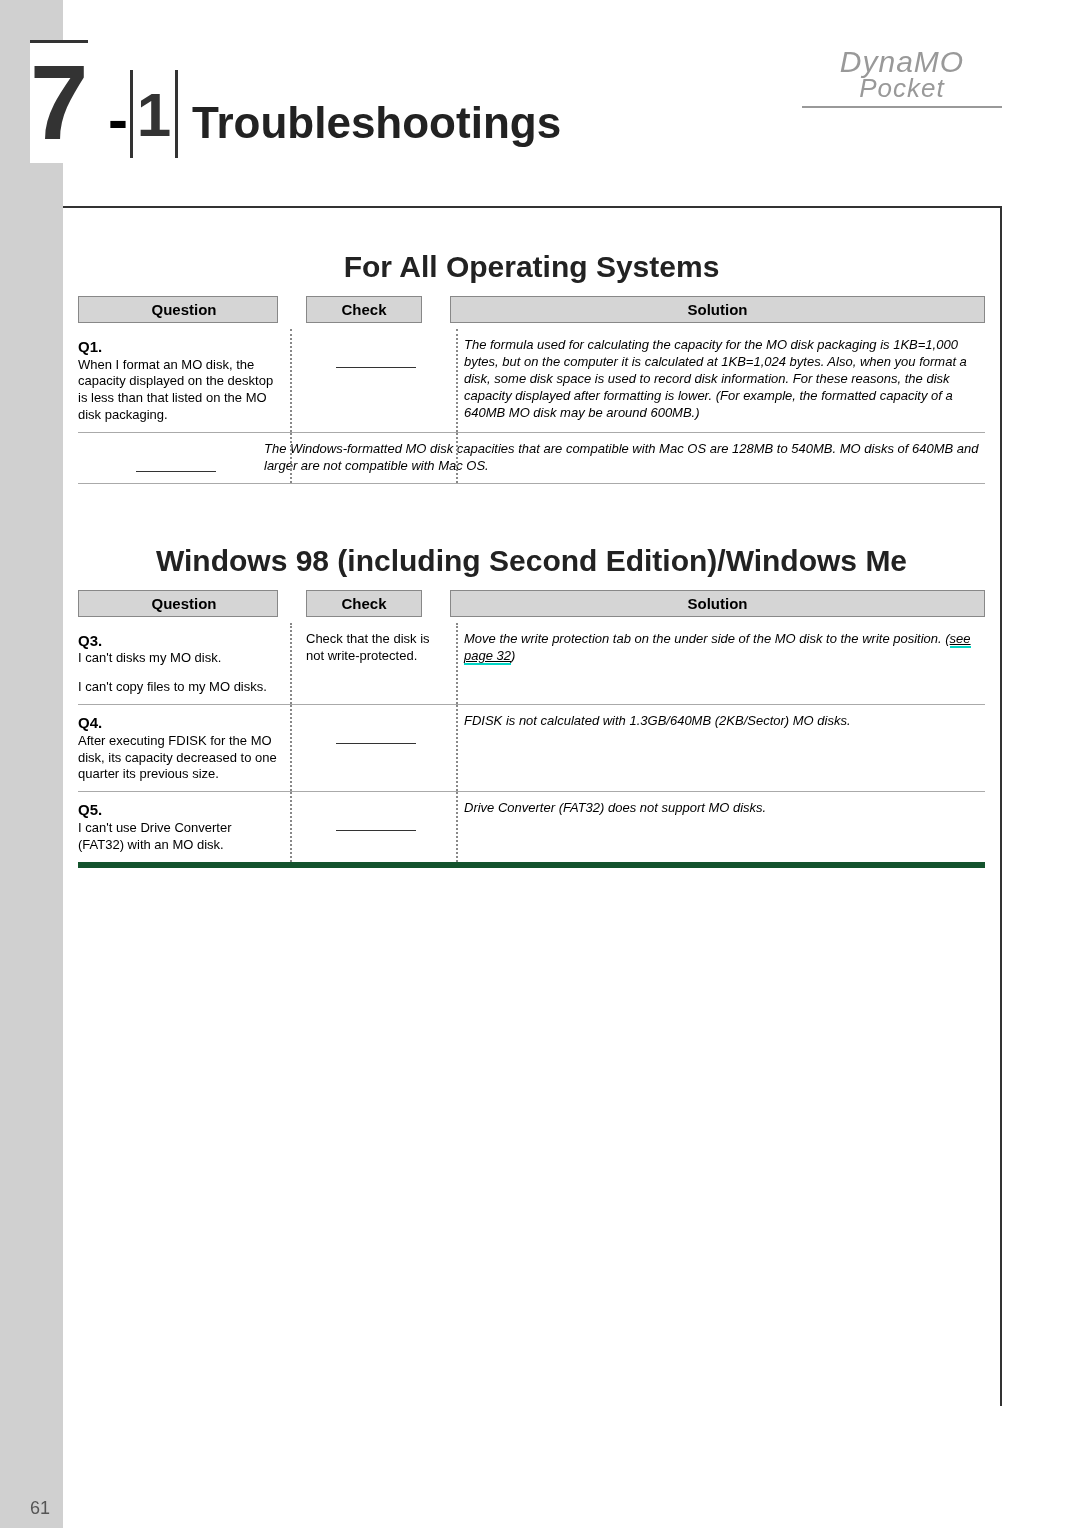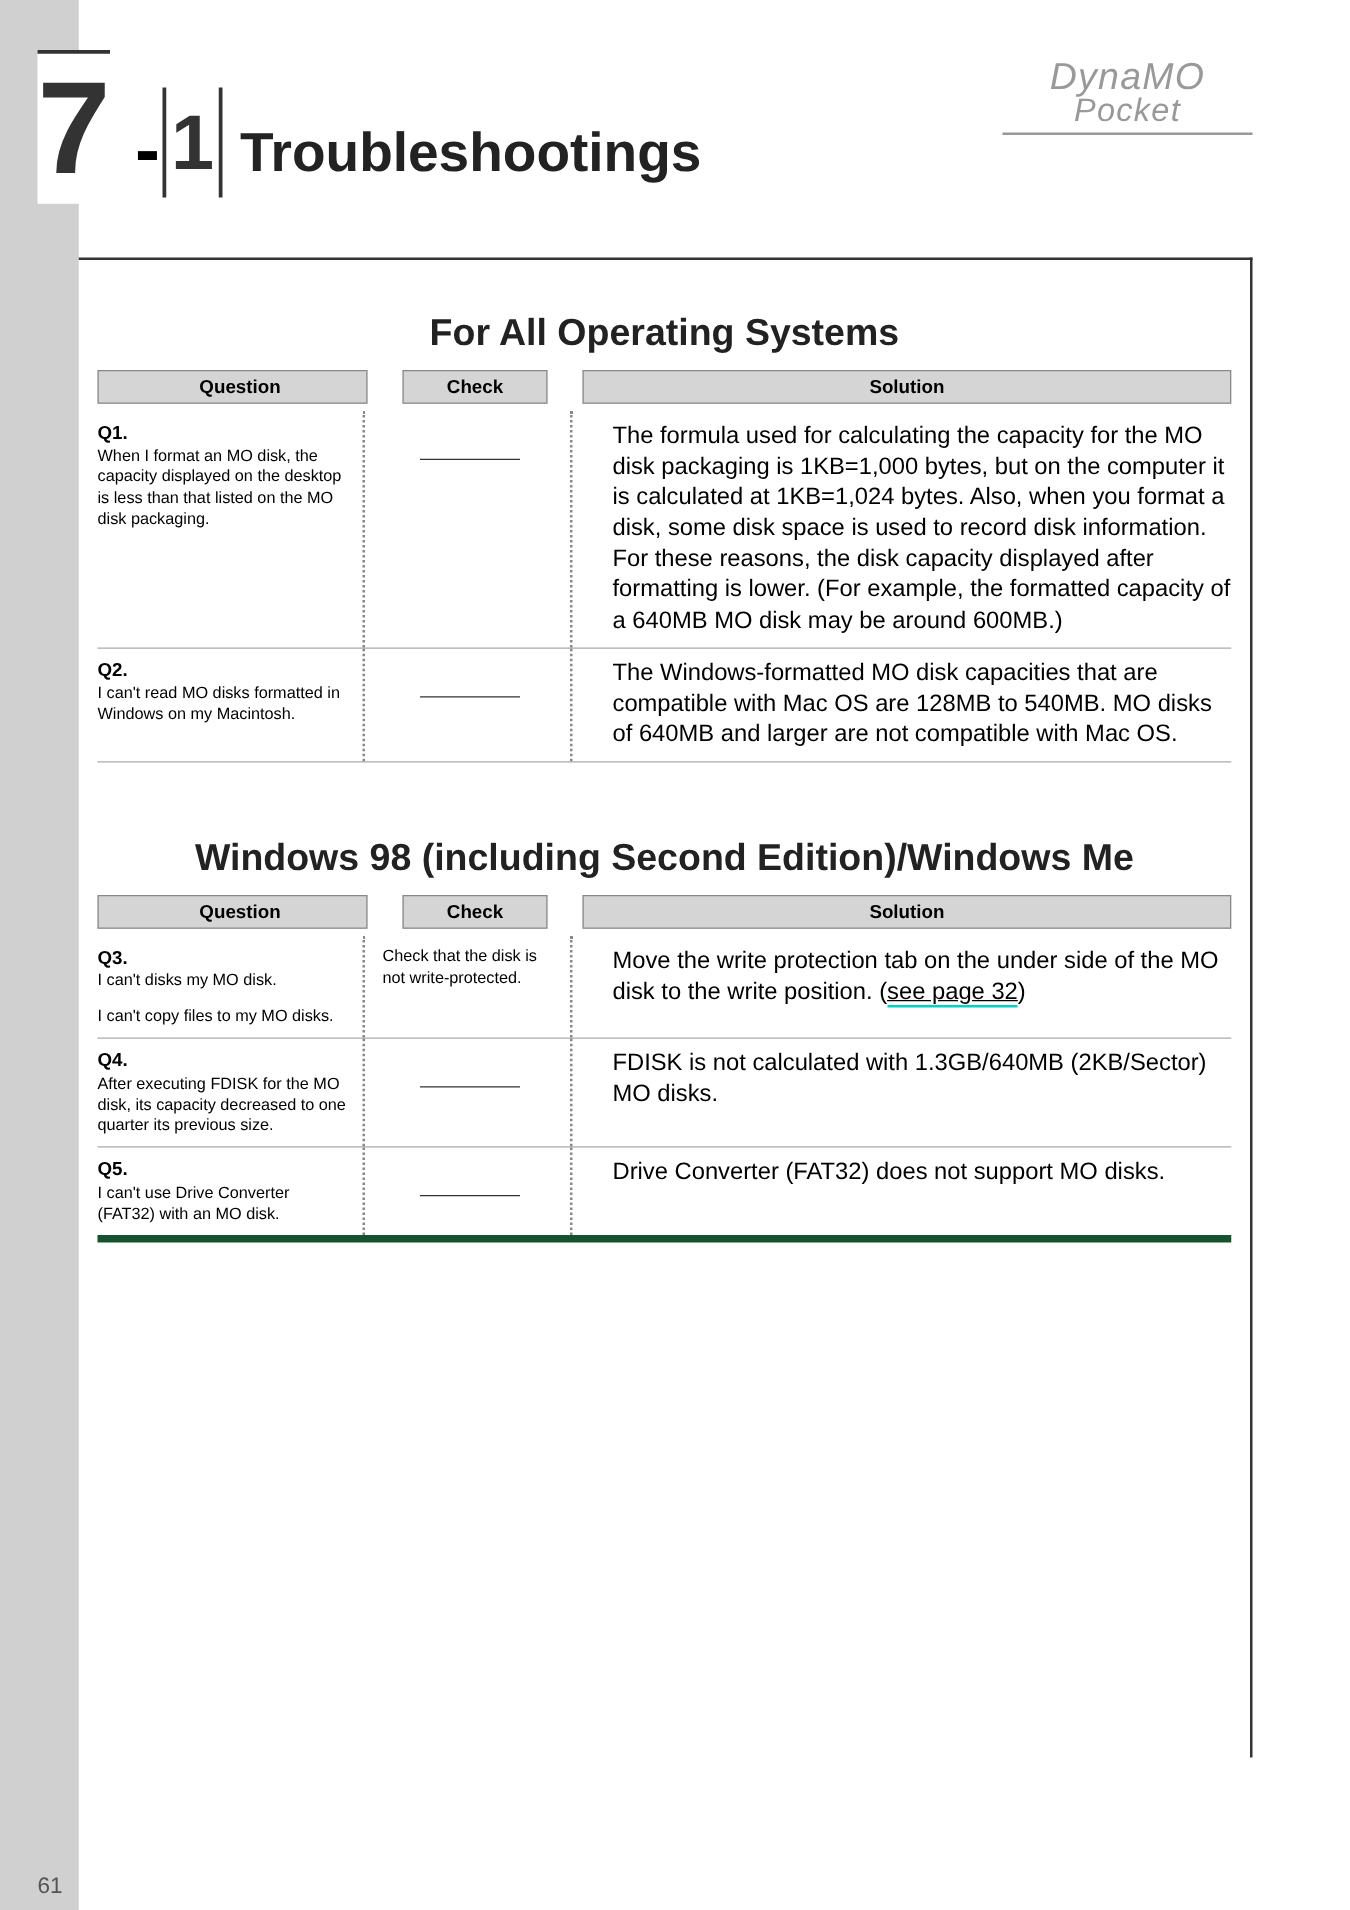--- a/index.html
+++ b/index.html
@@ -130,21 +130,21 @@
     }
     .header-box {
       background: #d5d5d5;
       border: 1px solid #888;
       padding: 4px 0;
       font-weight: bold;
       font-size: 15px;
       text-align: center;
     }
     .header-question {
-      width: 216px;
+      width: 200px;
       padding-left: 12px;
     }
     .header-check {
       width: 116px;
       margin-left: 28px;
     }
     .header-solution {
       flex: 1;
       margin-left: 28px;
     }
@@ -164,23 +164,24 @@
     }
     .col-check {
       width: 140px;
       margin-left: 28px;
       font-size: 13px;
       line-height: 1.3;
       position: relative;
     }
     .col-solution {
       flex: 1;
-      margin-left: 44px;
-      font-size: 19px;
+      margin-left: 18px;
+      font-size: 13px;
       line-height: 1.3;
+      font-style: italic;
     }
     .qlabel {
       font-weight: bold;
       font-size: 15px;
     }
     .dotted-sep1 {
       position: absolute;
       top: 0;
       bottom: 0;
       left: 212px;
@@ -258,24 +259,20 @@
     </div>
     <div class="col-check">
       <div class="check-line"></div>
     </div>
     <div class="col-solution">The formula used for calculating the capacity for the MO disk packaging is 1KB=1,000 bytes, but on the computer it is calculated at 1KB=1,024 bytes.  Also, when you format a disk, some disk space is used to record disk information.  For these reasons, the disk capacity displayed after formatting is lower.  (For example, the formatted capacity of a 640MB MO disk may be around 600MB.)</div>
   </div>
 
   <div class="row">
     <div class="dotted-sep1"></div>
     <div class="dotted-sep2"></div>
-    <div class="col-question">
-      <div class="qlabel">Q2.</div>
-      <div>I can't read MO disks formatted in Windows on my Macintosh.</div>
-    </div>
     <div class="col-check">
       <div class="check-line"></div>
     </div>
     <div class="col-solution">The Windows-formatted MO disk capacities that are compatible with Mac OS are 128MB to 540MB.  MO disks of 640MB and larger are not compatible with Mac OS.</div>
   </div>
 
   <div class="section2">
     <div class="subsection-title">Windows 98 (including Second Edition)/Windows Me</div>
     <div class="headers">
       <div class="header-box header-question">Question</div>

